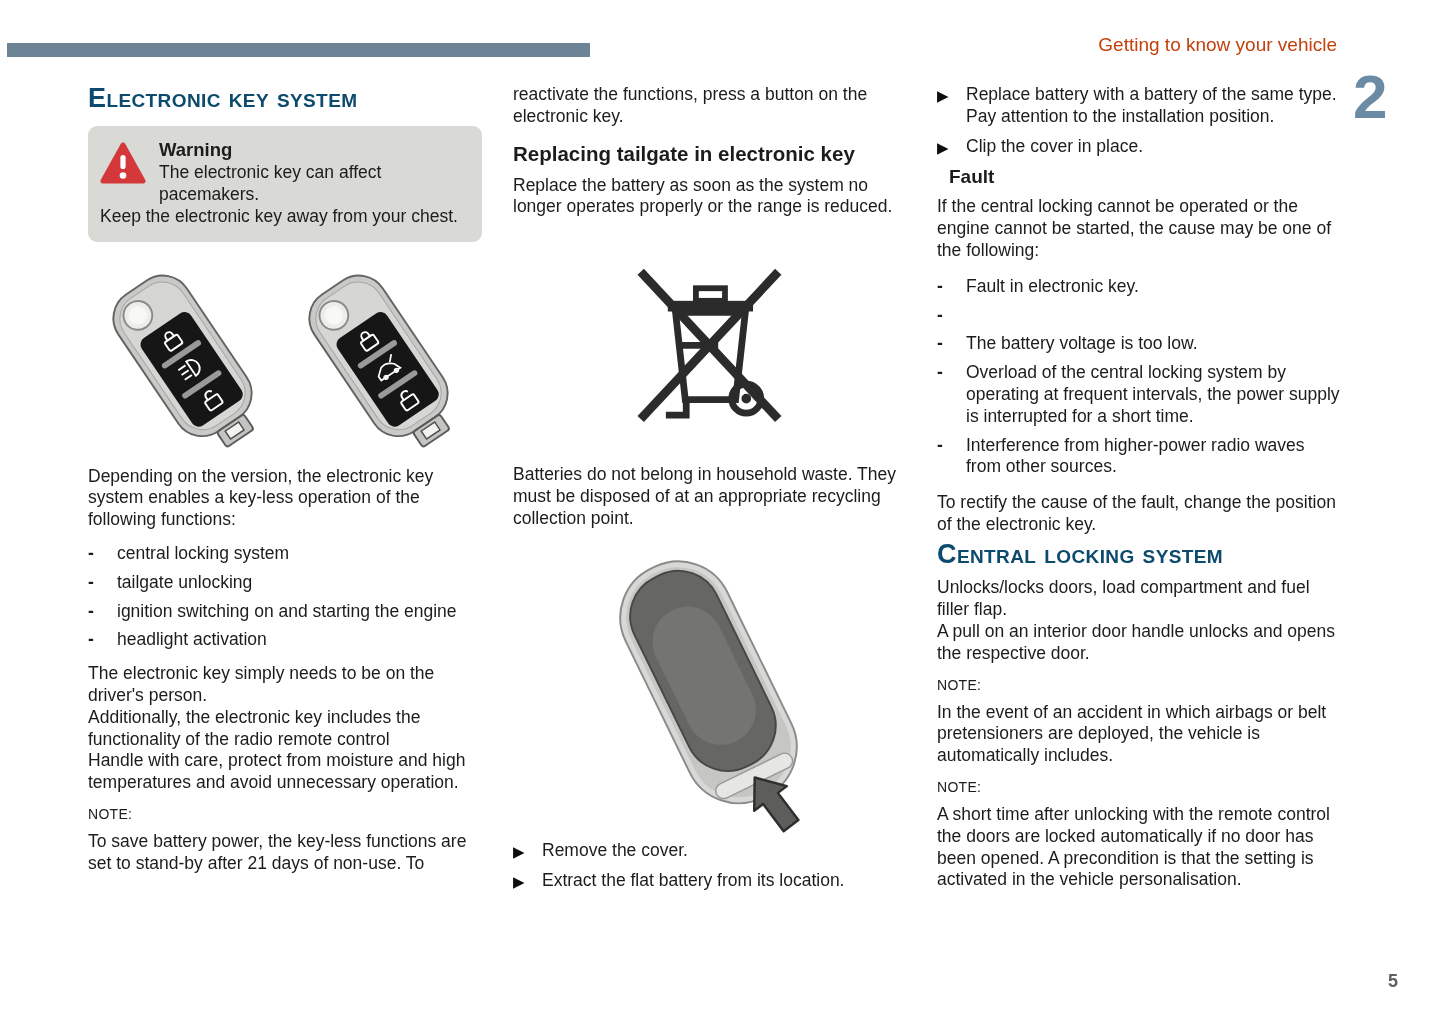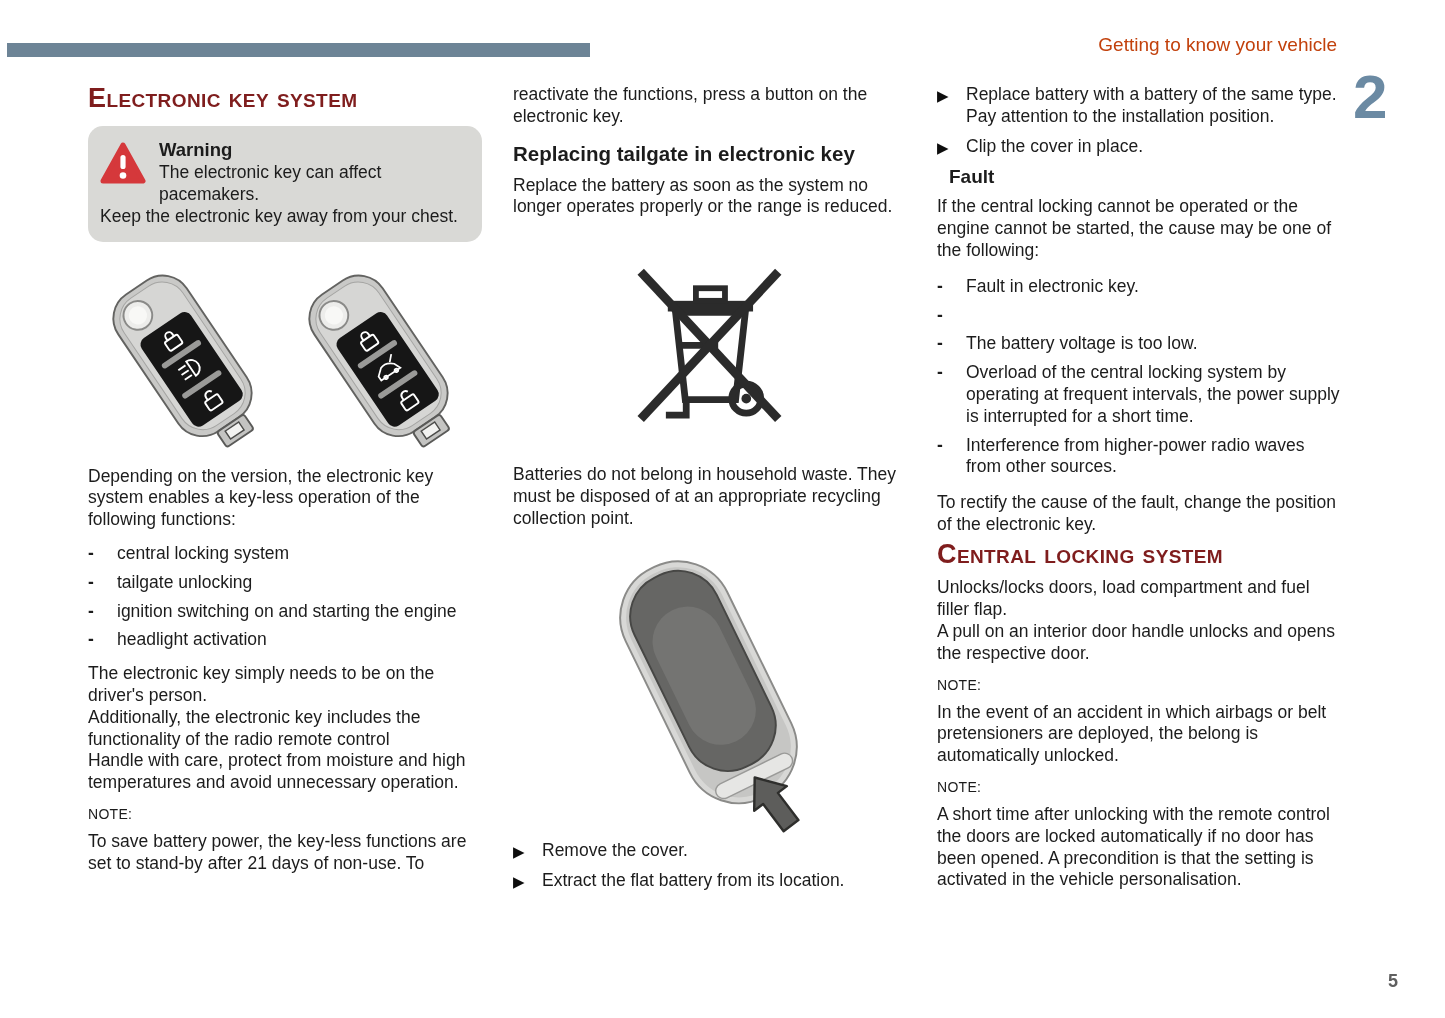--- a/index.html
+++ b/index.html
@@ -11,26 +11,26 @@
   .header-title { position:absolute; top:34px; right:108px; font-size:19px; color:#c2410c; }
   .chapter-num { position:absolute; top:66px; left:1353px; font-size:62px; font-weight:bold; color:#6b8aa3; line-height:1; }
   .page-num { position:absolute; right:47px; bottom:26px; font-size:18px; font-weight:bold; color:#5f5f5f; }
 
   .col { position:absolute; top:84px; }
   .col1 { left:88px; width:394px; }
   .col2 { left:513px; width:390px; }
   .col3 { left:937px; width:404px; }
 
   .body-text { font-size:17.5px; line-height:21.8px; margin:0 0 12px; white-space:pre-line; }
-  .h-caps { font-variant:small-caps; font-weight:bold; font-size:27px; letter-spacing:.4px; color:#7f1d1d; margin:0 0 12px; line-height:1.1; }
+  .h-caps { font-variant:small-caps; font-weight:bold; font-size:27px; letter-spacing:.4px; color:#0c4a6e; margin:0 0 12px; line-height:1.1; }
   .h-sub { font-size:20.5px; font-weight:bold; margin:4px 0 9px; }
   .h-fault { font-size:19px; font-weight:bold; margin:5px 12px 8px; }
   .note-label { font-size:14px; font-weight:normal; letter-spacing:.3px; margin:8px 0 9px; }
 
-  .warning-box { background:#d9d9d6; border-radius:15px; padding:13px 16px 15px 12px; margin:2px 0 22px; overflow:hidden; }
+  .warning-box { background:#d9d9d6; border-radius:9px; padding:13px 16px 15px 12px; margin:2px 0 22px; overflow:hidden; }
   .warning-box svg { float:left; margin:2px 13px 4px 0; }
   .warning-title { font-size:18.5px; font-weight:bold; line-height:22px; }
   .warning-text { font-size:17.5px; line-height:22px; white-space:pre-line; }
 
   .dash-list { margin:2px 0 12px; }
   .dash-item { display:flex; font-size:17.5px; line-height:21.8px; margin-bottom:7px; }
   .dash-item .dash { flex:none; width:29px; font-weight:bold; }
   .step { display:flex; font-size:17.5px; line-height:21.8px; margin-bottom:8px; }
   .step .tri { flex:none; width:29px; font-size:15px; padding-top:1px; color:#0d0d0d; }
 
@@ -236,20 +236,20 @@
       </div>
     </div>
 
     <p class="body-text" style="margin-bottom:4px">To rectify the cause of the fault, change the position of the electronic key.</p>
 
     <div class="h-caps" style="margin-bottom:8px">Central locking system</div>
     <p class="body-text">Unlocks/locks doors, load compartment and fuel filler flap.
 A pull on an interior door handle unlocks and opens the respective door.</p>
 
     <div class="note-label">NOTE:</div>
-    <p class="body-text">In the event of an accident in which airbags or belt pretensioners are deployed, the belong is automatically unlocked.</p>
+    <p class="body-text">In the event of an accident in which airbags or belt pretensioners are deployed, the vehicle is automatically includes.</p>
 
     <div class="note-label">NOTE:</div>
     <p class="body-text">A short time after unlocking with the remote control the doors are locked automatically if no door has been opened. A precondition is that the setting is activated in the vehicle personalisation.</p>
   </div>
 
   <div class="page-num">5</div>
 </div>
 
 </body></html>

